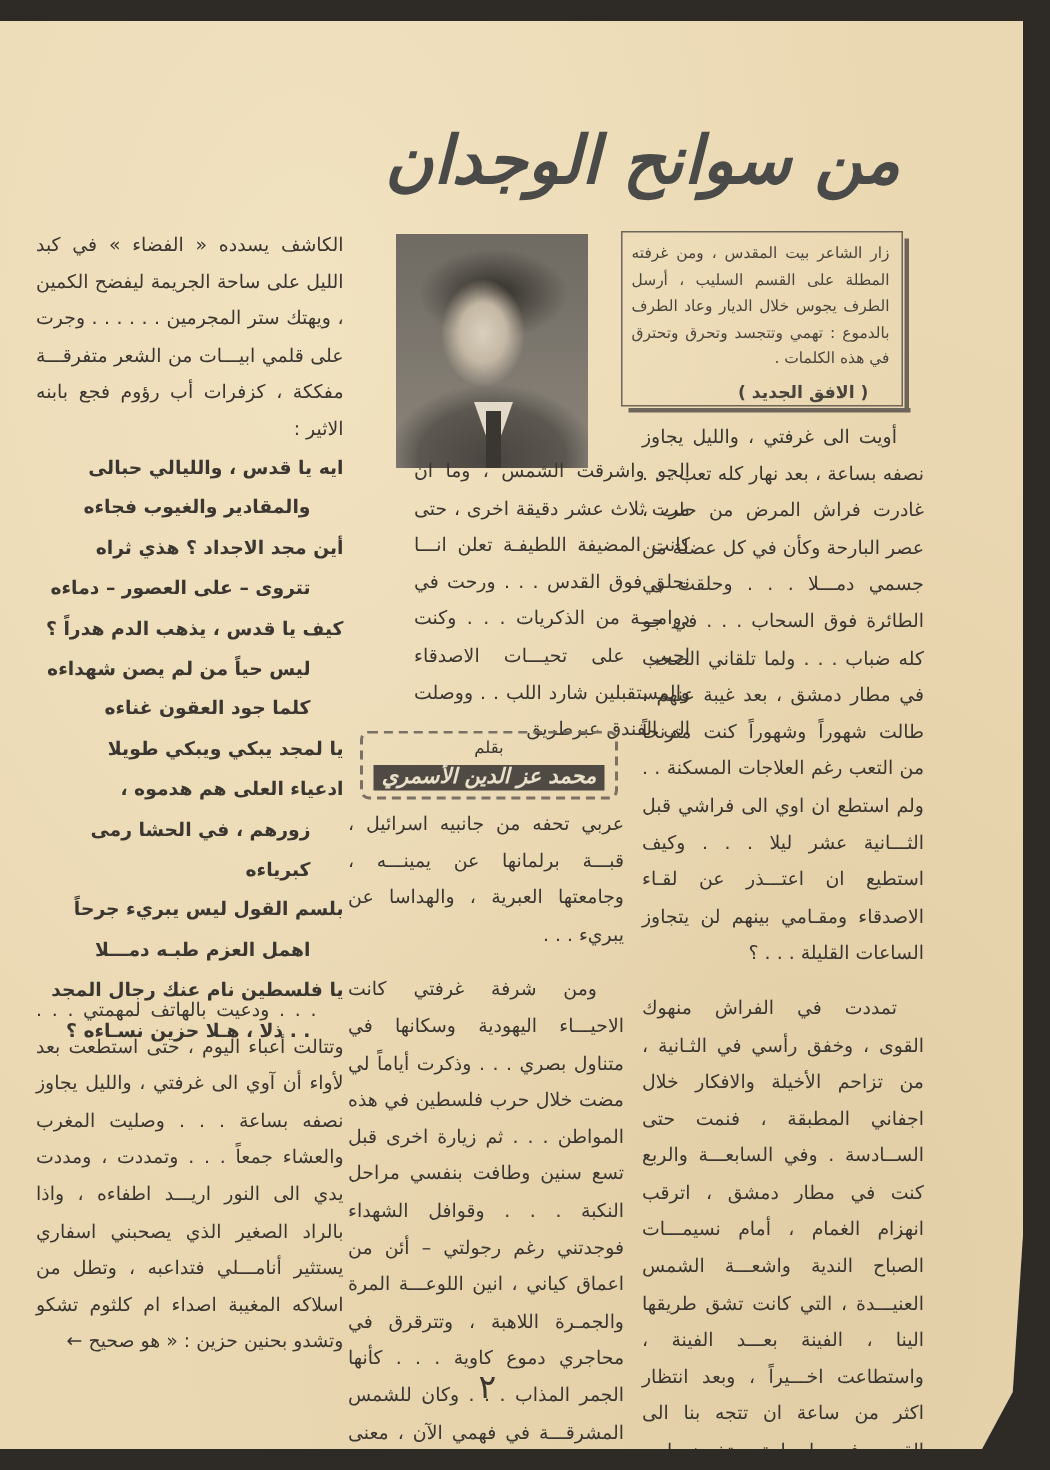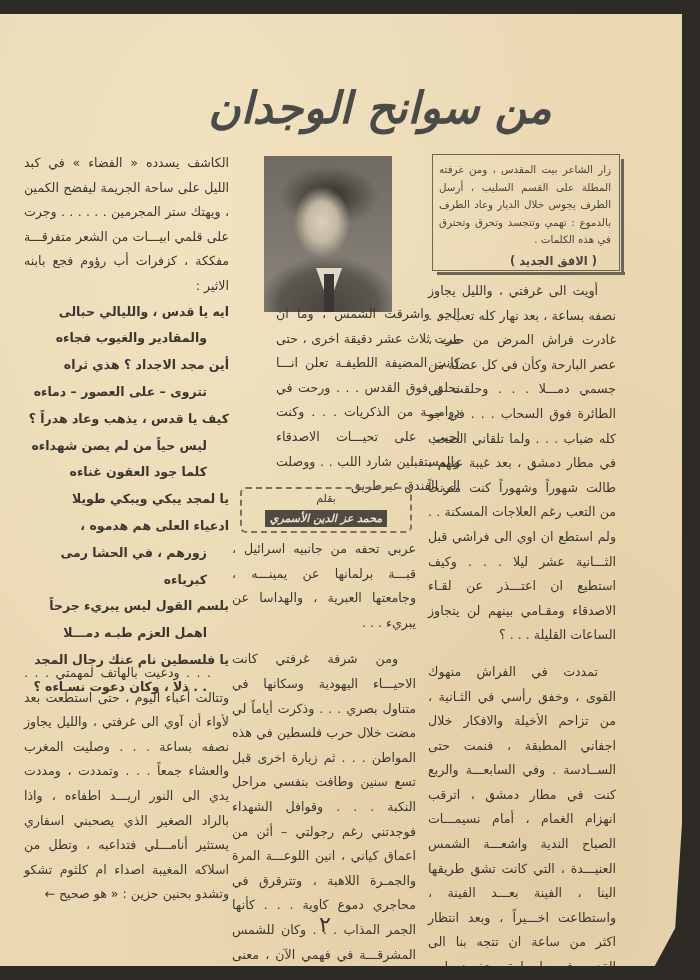--- a/index.html
+++ b/index.html
@@ -9,39 +9,39 @@
   }
   .page {
     position:absolute; left:0; top:14px; width:682px; height:952px;
     background:#ead8b2;
     background-image: radial-gradient(ellipse at 30% 20%, rgba(255,245,220,0.35), rgba(0,0,0,0) 60%),
                       radial-gradient(ellipse at 80% 90%, rgba(190,160,110,0.18), rgba(0,0,0,0) 55%);
     clip-path: polygon(0 0, 100% 0, 100% 85%, 99% 96%, 96% 100%, 0 100%);
   }
   .title {
     position:absolute; left:160px; top:62px; width:440px; height:64px;
-    direction:rtl; text-align:center;
+    direction:rtl; text-align:right;
     font-family:"DejaVu Serif", serif; font-size:44px; font-weight:bold; font-style:italic;
     color:#4a4a48; letter-spacing:1px; line-height:64px;
   }
   .col {
     position:absolute; direction:rtl; text-align:justify; color:#3b3630;
     font-family:"DejaVu Sans", sans-serif; font-size:12.6px; line-height:24.6px;
   }
   .col p { margin:0; }
   .col-right { left:428px; top:265px; width:188px; }
   .col-mid { left:232px; top:288px; width:184px;margin-left:44px; }
   .col-mid2 { left:232px; top:523px; width:184px; }
   .col-left { left:24px; top:137px; width:205px; }
   .col-left2 { left:24px; top:647px; width:205px; }
   .indent { text-indent:18px; }
   .gap { height:12px; }
 
   .quote-box {
-    position:absolute; left:432px; top:140px; width:188px; height:117px;
+    position:absolute; left:414px; top:140px; width:188px; height:117px;
     border:1.5px solid #6e655a; border-right-width:1.5px;
     direction:rtl; padding:6px 8px 0 6px; box-sizing:border-box;
     font-size:10.3px; line-height:17.6px; color:#4a443d; text-align:justify;
   }
   .quote-box .shadow-r { position:absolute; right:-5px; top:4px; width:3px; height:115px; background:#6e655a; }
   .quote-box .shadow-b { position:absolute; left:4px; bottom:-5px; width:188px; height:3px; background:#6e655a; }
   .quote-source { font-weight:bold; font-size:11.5px; margin-top:4px; text-align:right; padding-right:14px; }
 
   .photo {
     position:absolute; left:264px; top:142px; width:128px; height:156px;
@@ -55,21 +55,21 @@
   .photo .collar { position:absolute; left:52px; top:112px; width:26px; height:22px; background:#e2d9c8; clip-path:polygon(0 0,100% 0,70% 100%,30% 100%); }
   .photo .tie { position:absolute; left:60px; top:118px; width:10px; height:38px; background:#3a3632; }
 
   .byline {
     position:absolute; left:240px; top:473px; width:172px; height:46px;
     border:2px dashed #7a7064; border-radius:6px; box-sizing:border-box;
     direction:rtl; text-align:center;
   }
   .byline-label { font-size:11px; color:#3b3630; line-height:16px; margin-top:2px; display:block;text-align:center; }
   .byline-name {
-    display:inline-block; background:#4f4a43; color:#eadfc9; font-size:11px; font-style:italic; font-weight:bold;
+    display:inline-block; background:#4f4a43; color:#eadfc9; font-size:14px; font-style:italic; font-weight:bold;
     padding:1px 5px; line-height:15px; margin-top:1px;
   }
 
   .verse { font-weight:bold; font-size:12.5px; line-height:26.8px; text-align:right; }
   .verse.r2 { padding-right:22px; }
   .page-num {
     position:absolute; left:300px; top:898px; width:50px; text-align:center;
     font-family:"DejaVu Serif", serif; font-size:22px; color:#3b3630;
   }
 </style>
@@ -112,30 +112,30 @@
     <div class="gap"></div>
     <p class="indent">ومن شرفة غرفتي كانت الاحيـــاء اليهودية وسكانها في متناول بصري . . . وذكرت أياماً لي مضت خلال حرب فلسطين في هذه المواطن . . . ثم زيارة اخرى قبل تسع سنين وطافت بنفسي مراحل النكبة . . . وقوافل الشهداء فوجدتني رغم رجولتي – أئن من اعماق كياني ، انين اللوعـــة المرة والجمـرة اللاهبة ، وتترقرق في محاجري دموع كاوية . . . كأنها الجمر المذاب . . . وكان للشمس المشرقـــة في فهمي الآن ، معنى غير مشرق . . لقد كنت اراها كالضوء</p>
   </div>
 
   <div class="col col-left">
     <p>الكاشف يسدده « الفضاء » في كبد الليل على ساحة الجريمة ليفضح الكمين ، ويهتك ستر المجرمين . . . . . . وجرت على قلمي ابيـــات من الشعر متفرقـــة مفككة ، كزفرات أب رؤوم فجع بابنه الاثير :</p>
     <div class="verse">ايه يا قدس ، والليالي حبالى</div>
     <div class="verse r2">والمقادير والغيوب فجاءه</div>
     <div class="verse">أين مجد الاجداد ؟ هذي ثراه</div>
     <div class="verse r2">تتروى – على العصور – دماءه</div>
-    <div class="verse">كيف يا قدس ، يذهب وعاد هدراً ؟</div>
+    <div class="verse">كيف يا قدس ، يذهب الدم هدراً ؟</div>
     <div class="verse r2">ليس حياً من لم يصن شهداءه</div>
     <div class="verse r2">كلما جود العقون غناءه</div>
     <div class="verse">يا لمجد يبكي ويبكي طويلا</div>
     <div class="verse">ادعياء العلى هم هدموه ،</div>
     <div class="verse r2">زورهم ، في الحشا رمى كبرياءه</div>
     <div class="verse">بلسم القول ليس يبريء جرحاً</div>
     <div class="verse r2">اهمل العزم طبـه دمـــلا</div>
     <div class="verse">يا فلسطين نام عنك رجال المجد</div>
-    <div class="verse r2">. . ذلا ، وكان دعوت نسـاءه ؟</div>
+    <div class="verse r2">. . ذلا ، هـلا حزين نسـاءه ؟</div>
   </div>
 
   <div class="col col-left2">
     <p class="indent">. . . ودعيت بالهاتف لمهمتي . . . وتتالت أعباء اليوم ، حتى استطعت بعد لأواء أن آوي الى غرفتي ، والليل يجاوز نصفه بساعة . . . وصليت المغرب والعشاء جمعاً . . . وتمددت ، ومددت يدي الى النور اريـــد اطفاءه ، واذا بالراد الصغير الذي يصحبني اسفاري يستثير أنامـــلي فتداعبه ، وتطل من اسلاكه المغيبة اصداء ام كلثوم تشكو وتشدو بحنين حزين : « هو صحيح ←</p>
   </div>
 
   <div class="page-num">٢</div>
 </div>
 
 </body></html>

